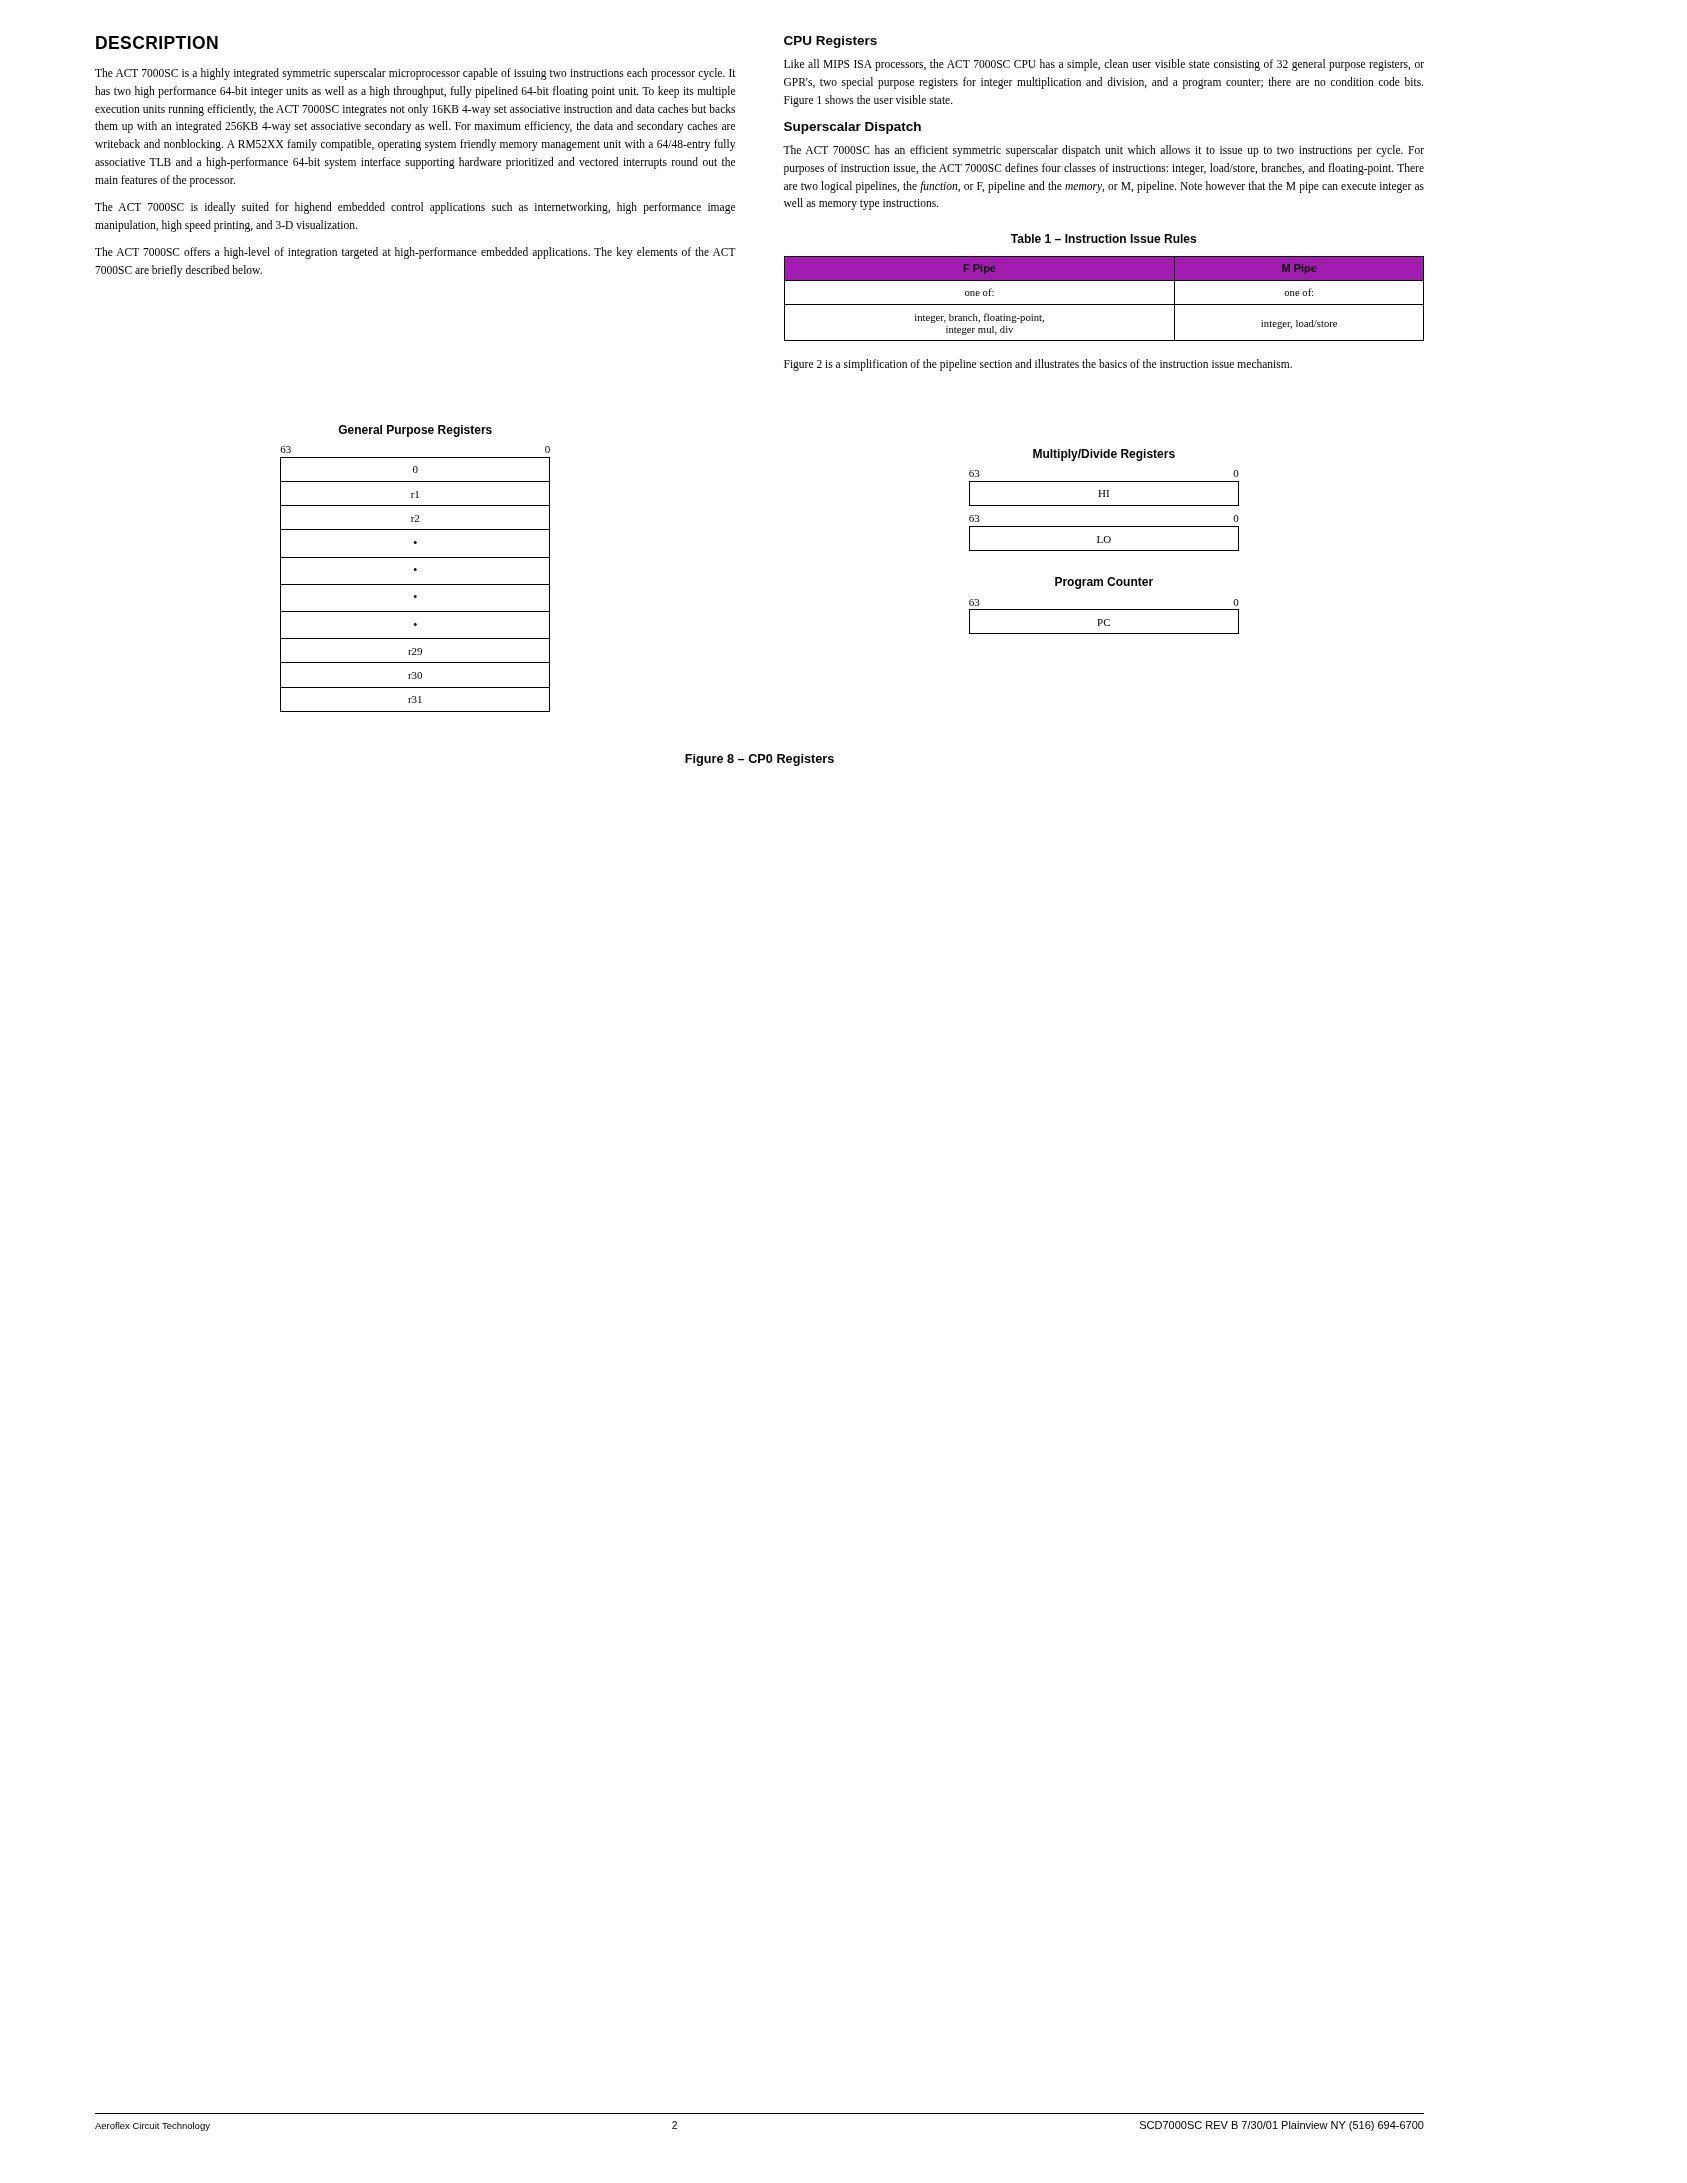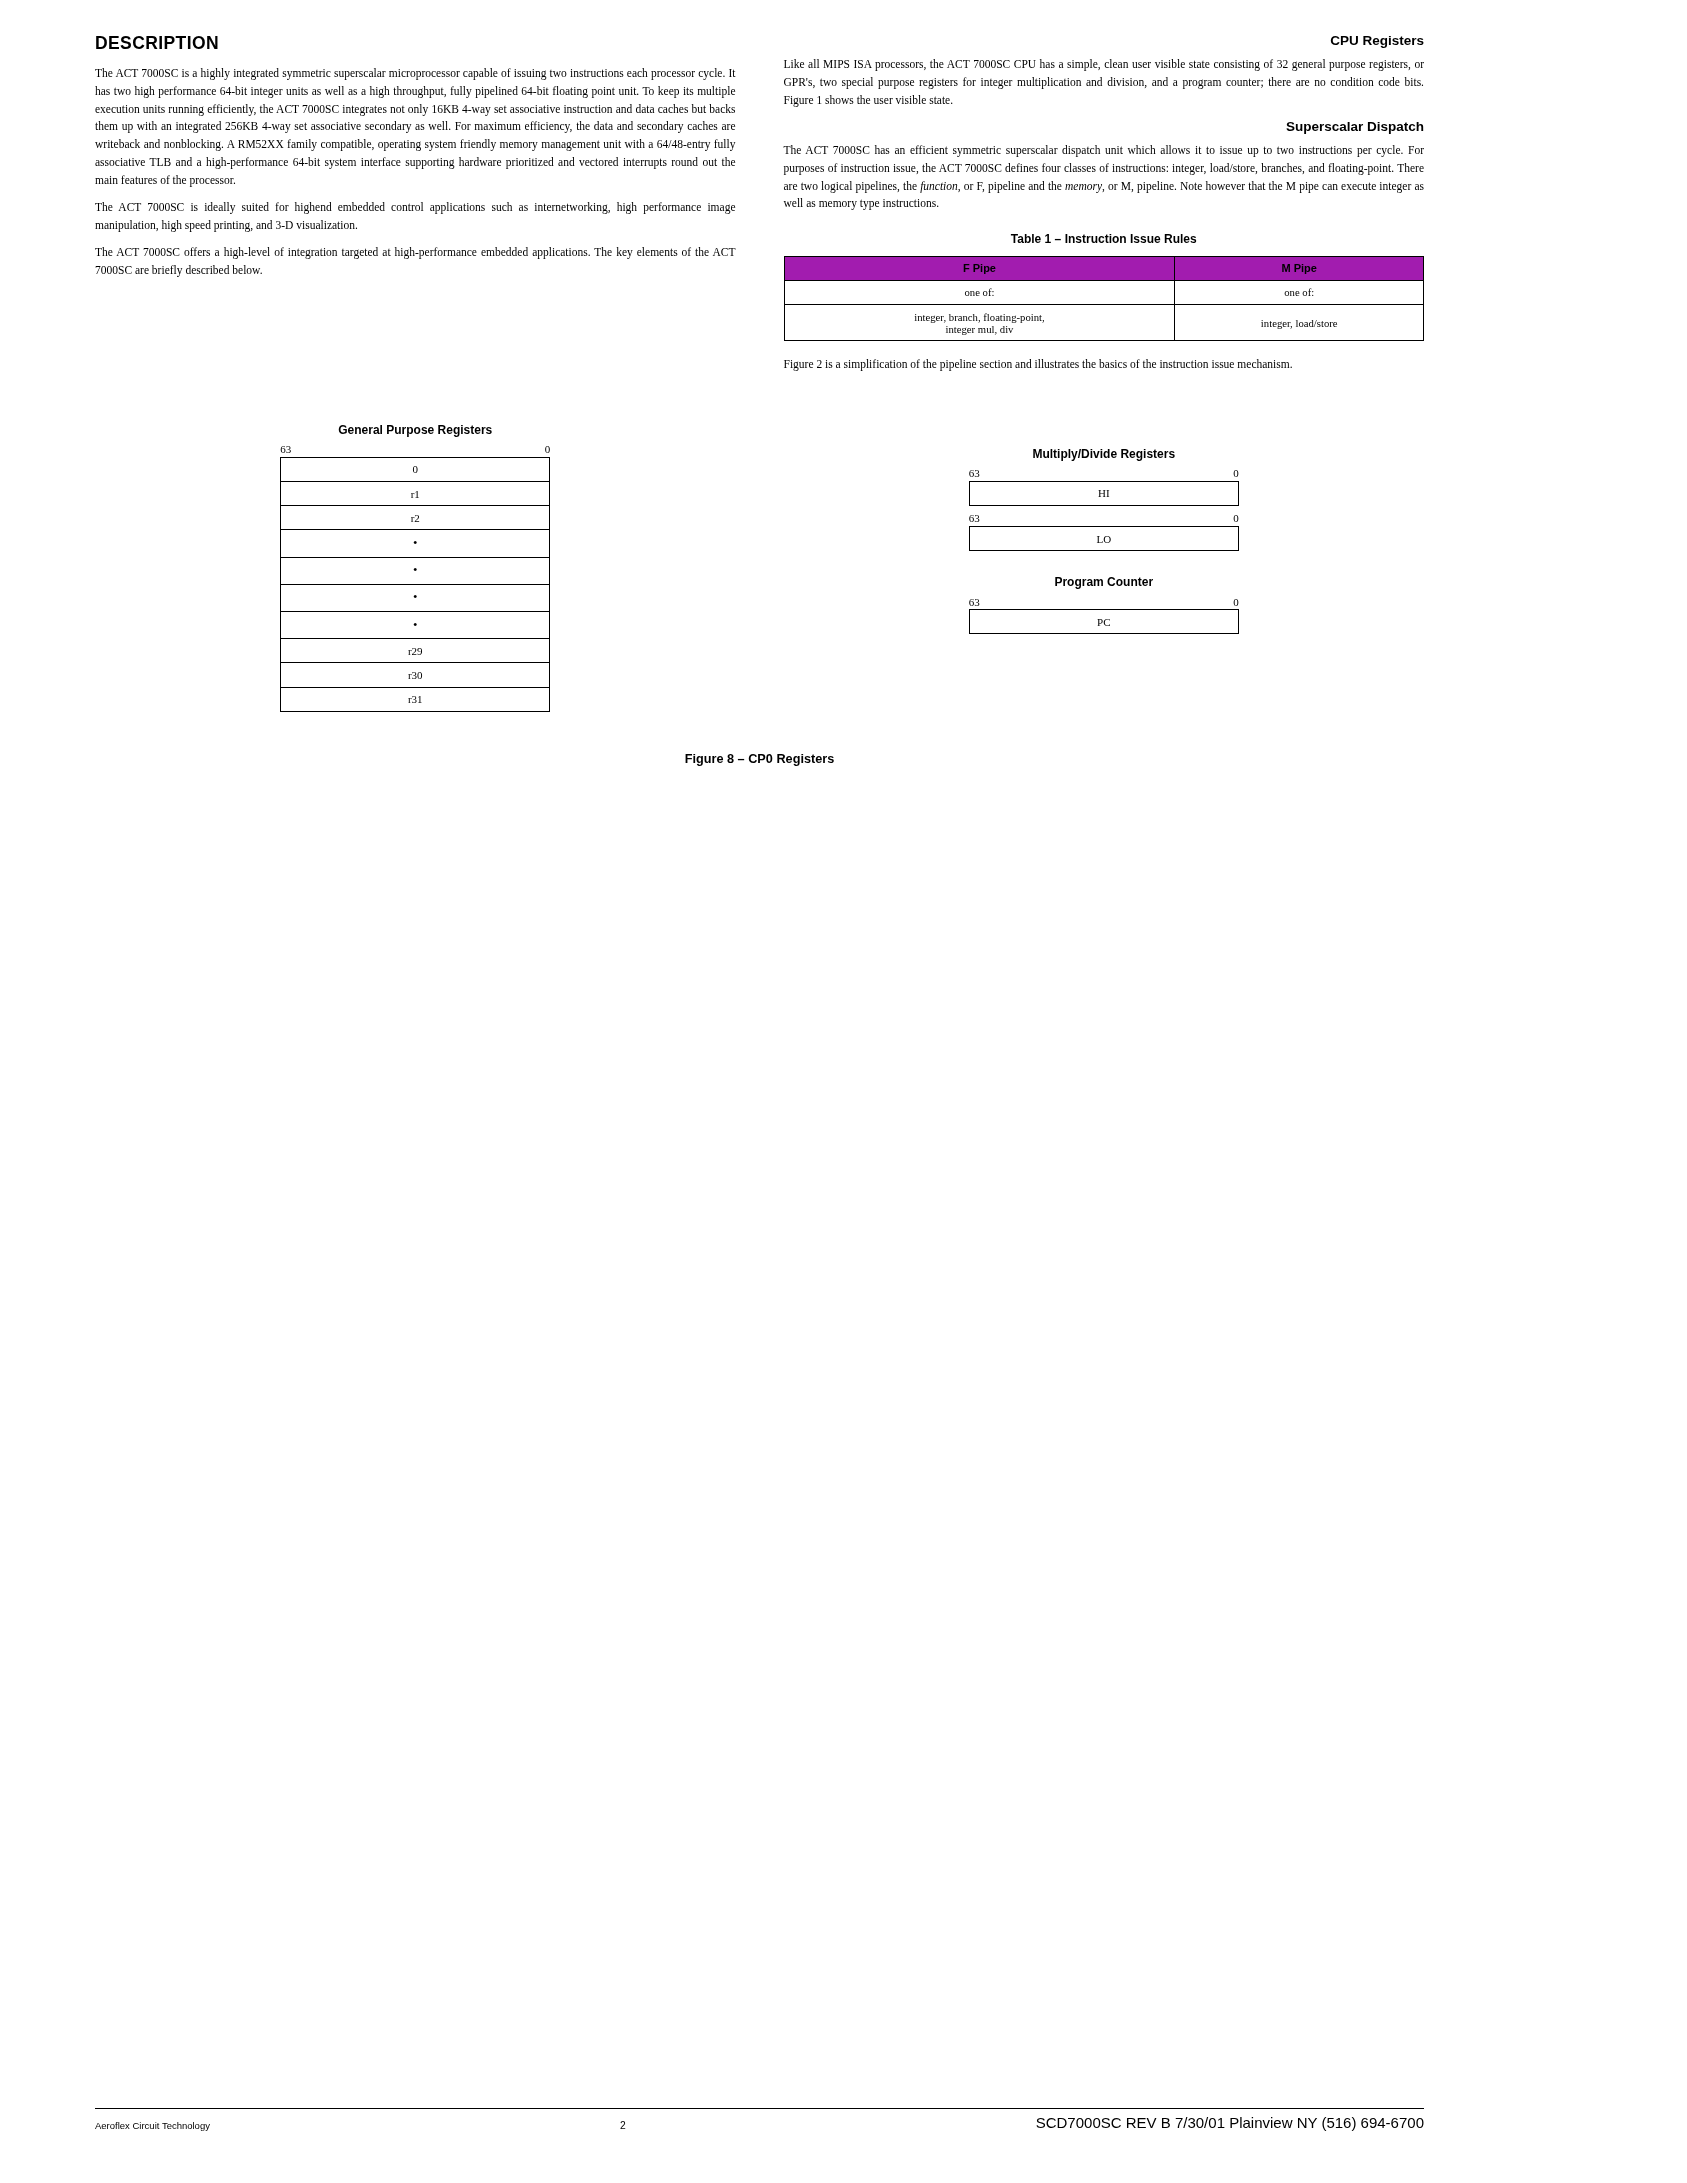--- a/index.html
+++ b/index.html
@@ -30,21 +30,20 @@
       font-weight: bold;
       font-family: Arial, sans-serif;
       margin-bottom: 11px;
       letter-spacing: 0.4px;
     }
     h3.sub-title {
       font-size: 13.5px;
       font-weight: bold;
       font-family: Arial, sans-serif;
       margin-bottom: 8px;
-      text-align: right;
     }
     p {
       text-align: justify;
       line-height: 1.55;
       margin-bottom: 9.5px;
       font-size: 11.5px;
     }
     em { font-style: italic; }
 
     
@@ -180,21 +179,21 @@
     }
     .footer-left {
       font-size: 9.5px;
       font-family: Arial, sans-serif;
     }
     .footer-center {
       font-size: 10.3px;
       font-family: Arial, sans-serif;
     }
     .footer-right {
-      font-size: 15px;
+      font-size: 11px;
       font-family: Arial, sans-serif;
     }
 
     .figure-bottom {
       margin-top: 32px;
     }
   </style>
 </head>
 <body>
 

